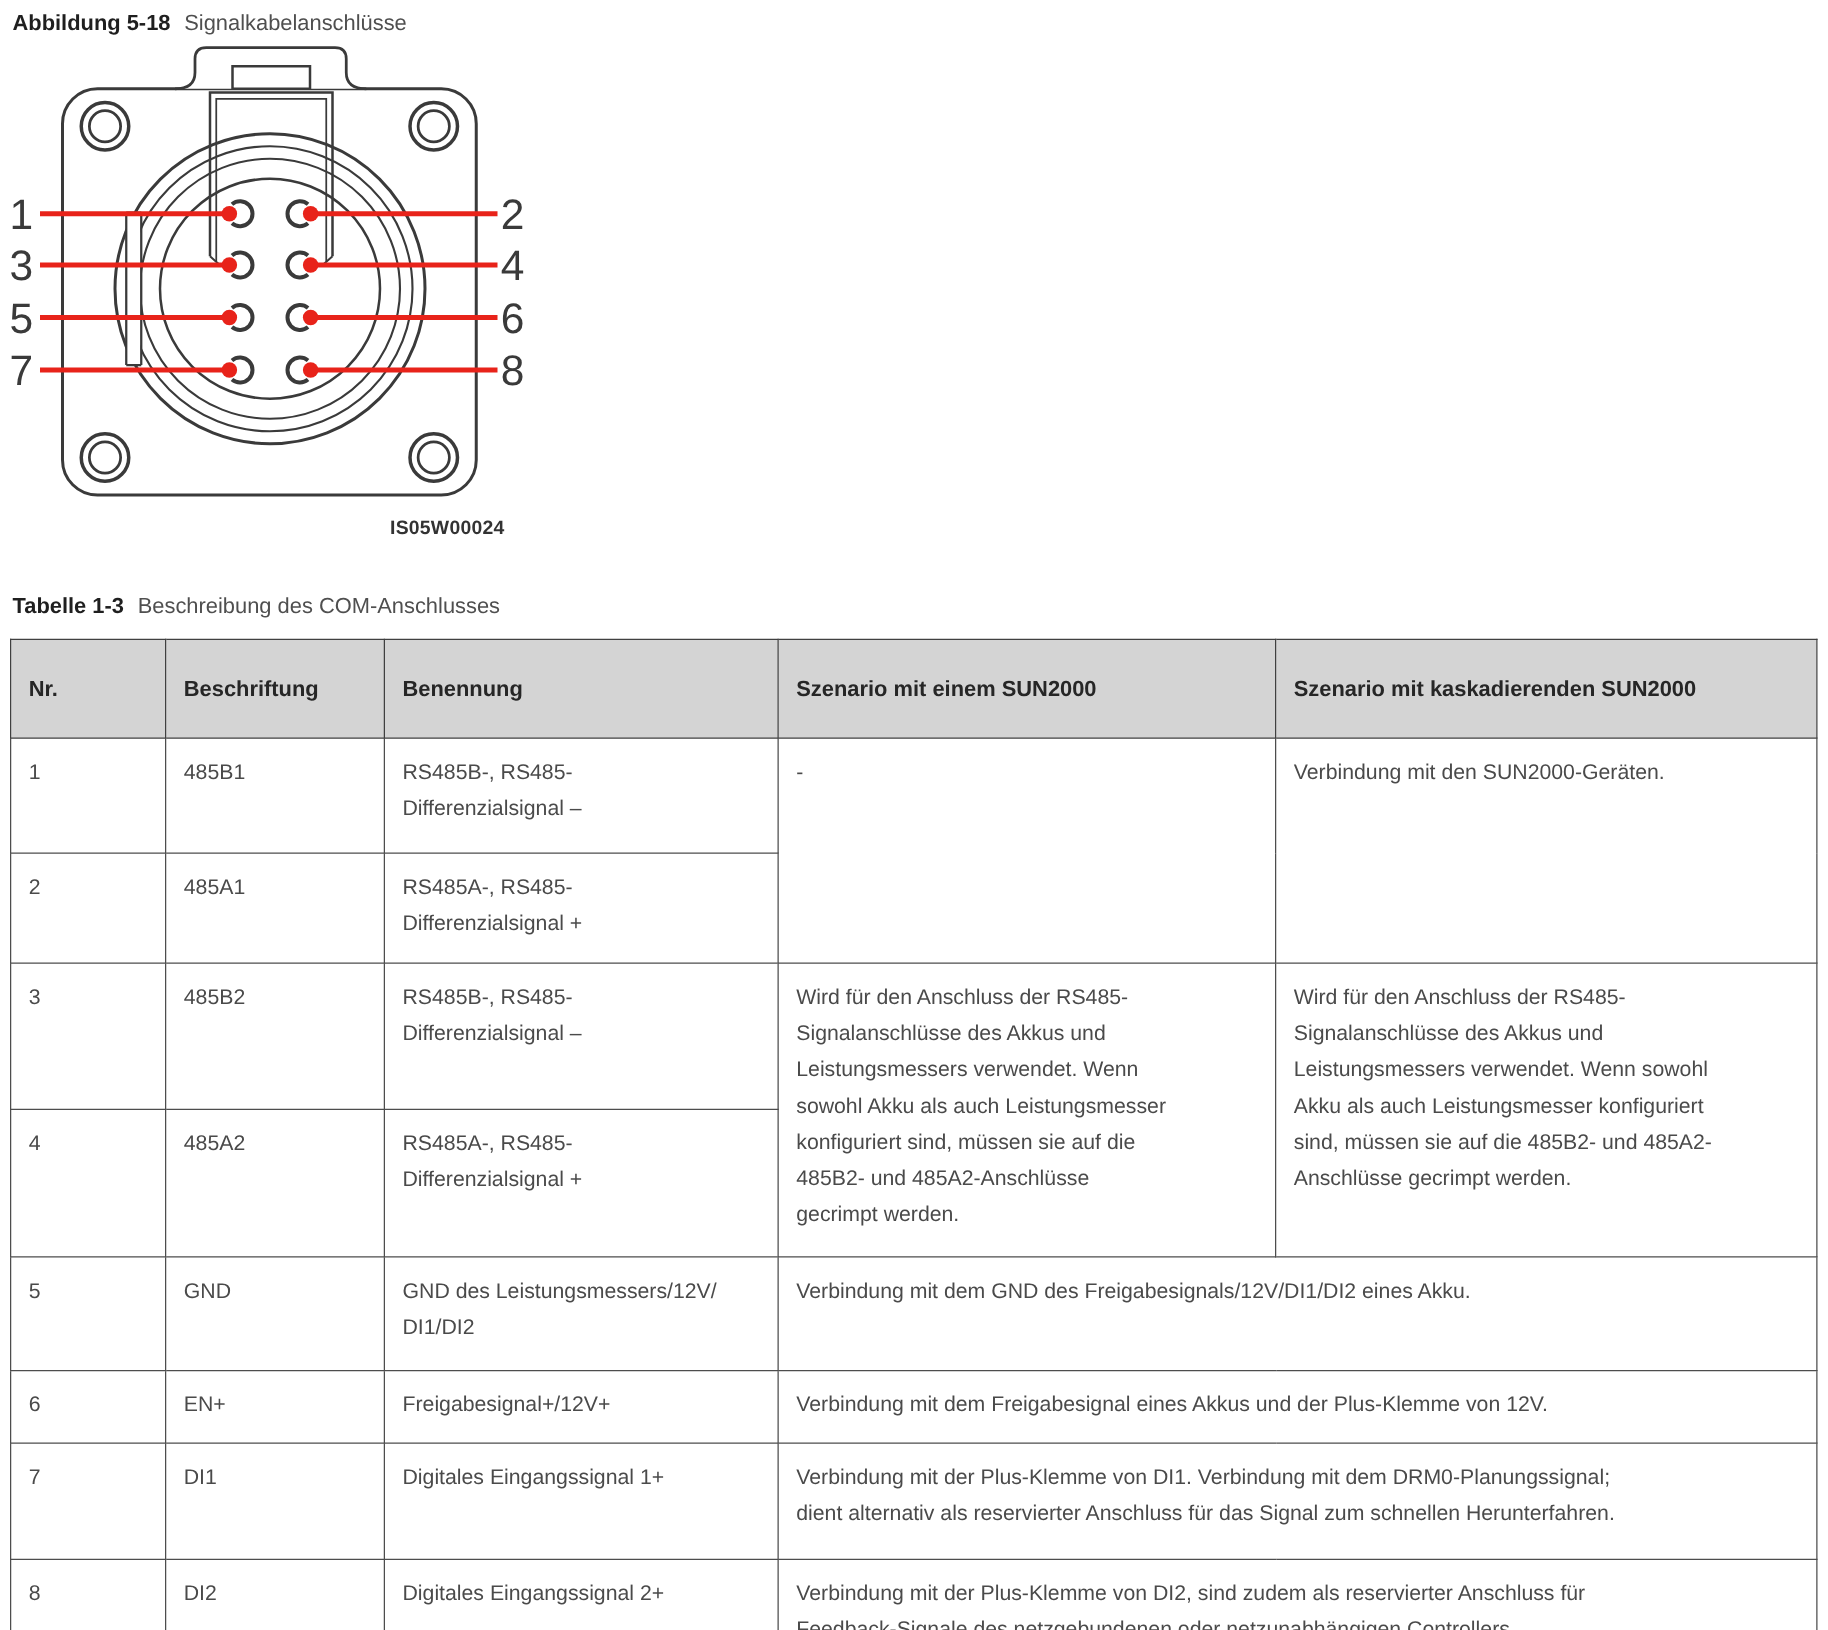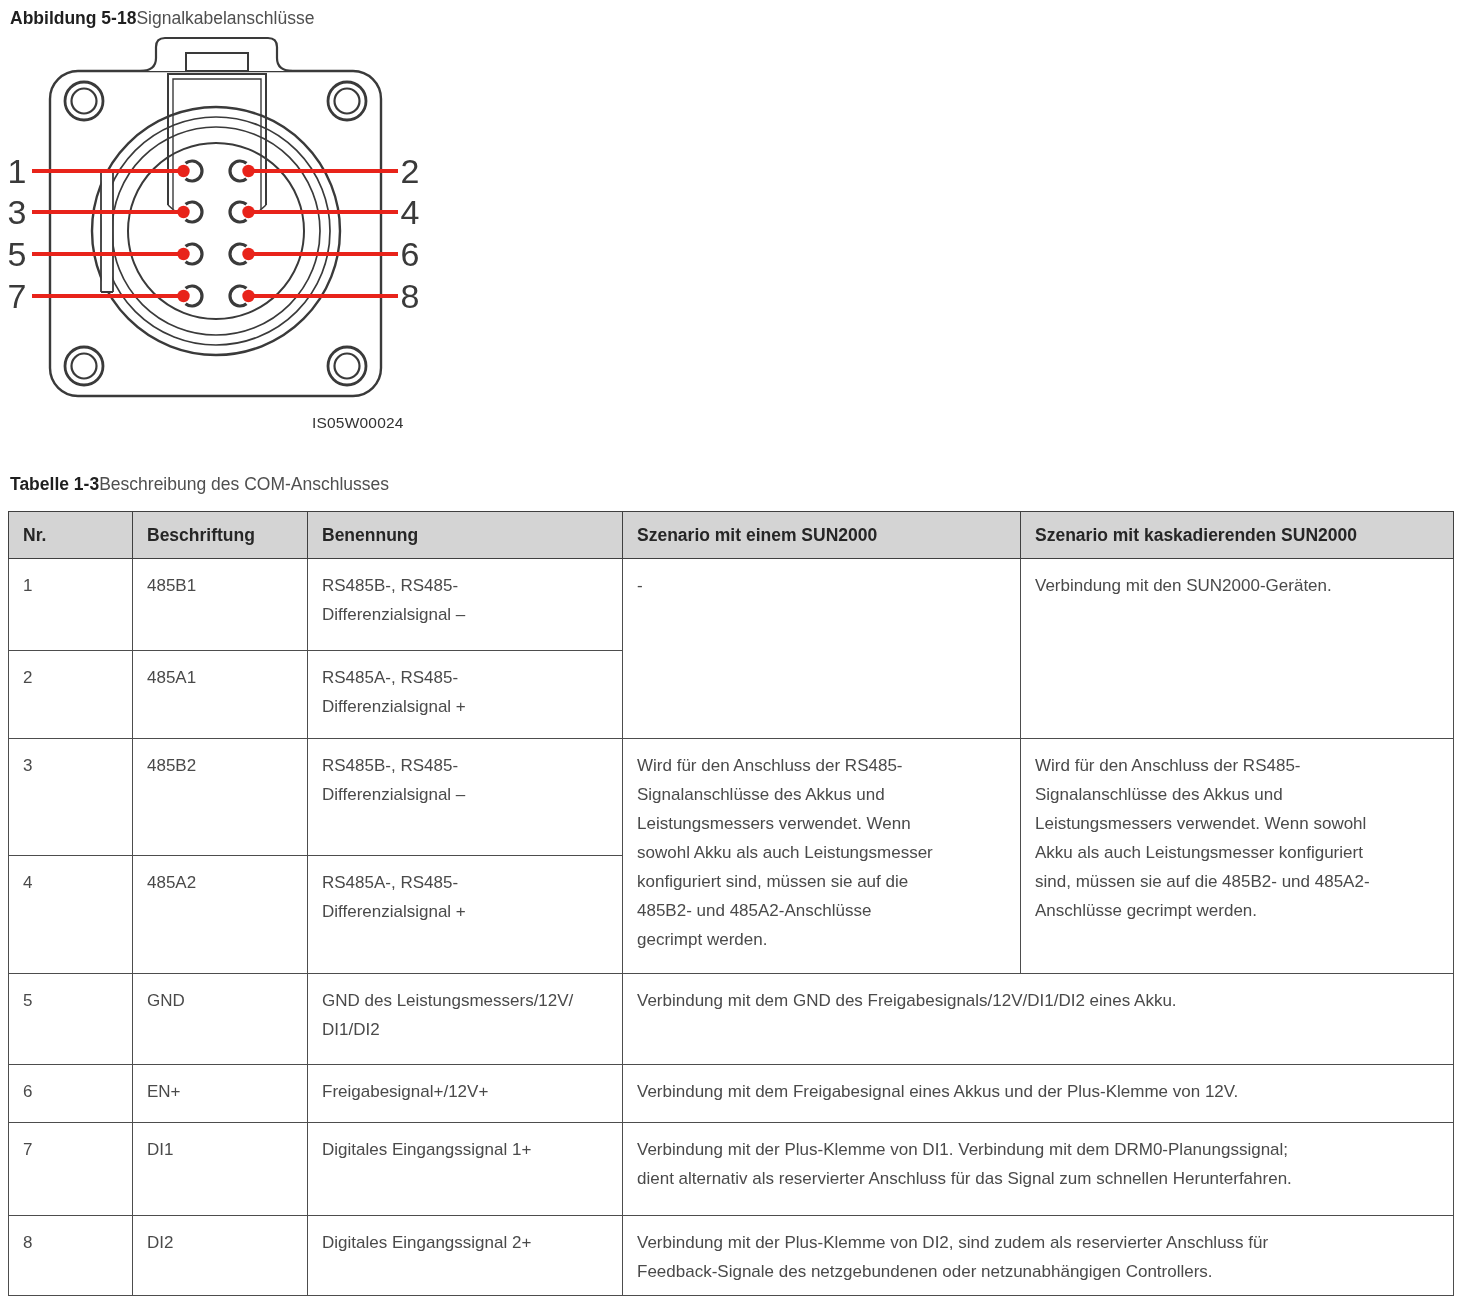--- a/index.html
+++ b/index.html
@@ -2,36 +2,36 @@
 <html><head>
 <meta charset="utf-8">
 <style>
   html,body{margin:0;padding:0;background:#ffffff;}
   body{width:1462px;height:1304px;overflow:hidden;position:relative;
        font-family:"Liberation Sans","DejaVu Sans",sans-serif;
        -webkit-font-smoothing:antialiased;}
   .abs{position:absolute;}
   
   .caption{font-size:17.5px;color:#4f4f4f;white-space:nowrap;}
-  .caption b{color:#1f1f1f;font-weight:bold;}
+  .caption b{color:#1f1f1f;font-weight:bold;margin-right:11px;}
   
   #figure-wrap{left:0;top:0;width:470px;height:470px;}
   #fig-caption{left:10px;top:8px;}
   #connector-svg{position:absolute;left:0;top:36px;}
-  #image-code{left:312px;top:414px;font-size:15.5px;font-weight:400;color:#333;letter-spacing:.2px;}
+  #image-code{left:312px;top:414px;font-size:15.5px;font-weight:700;color:#333;letter-spacing:.2px;}
   
   #table-caption{left:10px;top:474px;}
   table.com{position:absolute;left:8px;top:511px;width:1445px;
     border-collapse:collapse;table-layout:fixed;
     font-size:17px;color:#4a4a4a;}
   table.com col.c1{width:124px;} table.com col.c2{width:175px;}
   table.com col.c3{width:315px;} table.com col.c4{width:398px;}
   table.com col.c5{width:433px;}
   table.com th{background:#d4d4d4;color:#262626;font-weight:bold;font-size:17.5px;
-    text-align:left;padding:0 14px;height:46px;vertical-align:middle;
+    text-align:left;padding:16px 14px;height:46px;vertical-align:middle;
     border:1.6px solid #404040;white-space:nowrap;overflow:hidden;}
   table.com td{border:1px solid #4d4d4d;vertical-align:top;
     padding:12px 14px 8px 14px;line-height:29px;white-space:pre-line;}
   table.com{border:1.6px solid #404040;}
   tr.r1{height:92px;} tr.r2{height:88px;} tr.r3{height:117px;} tr.r4{height:118px;}
   tr.r5{height:91px;} tr.r6{height:58px;} tr.r7{height:93px;} tr.r8{height:80px;}
 </style>
 </head>
 <body>
 

